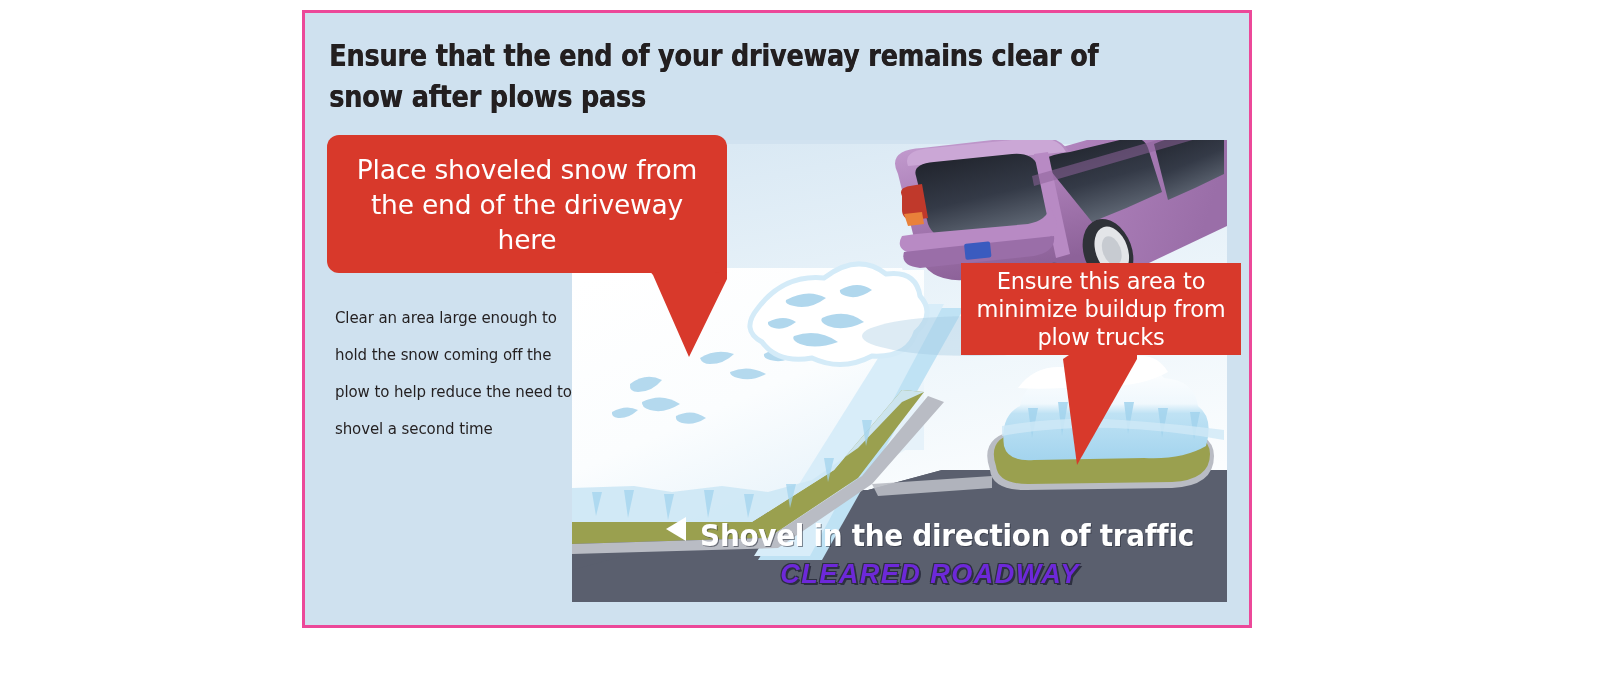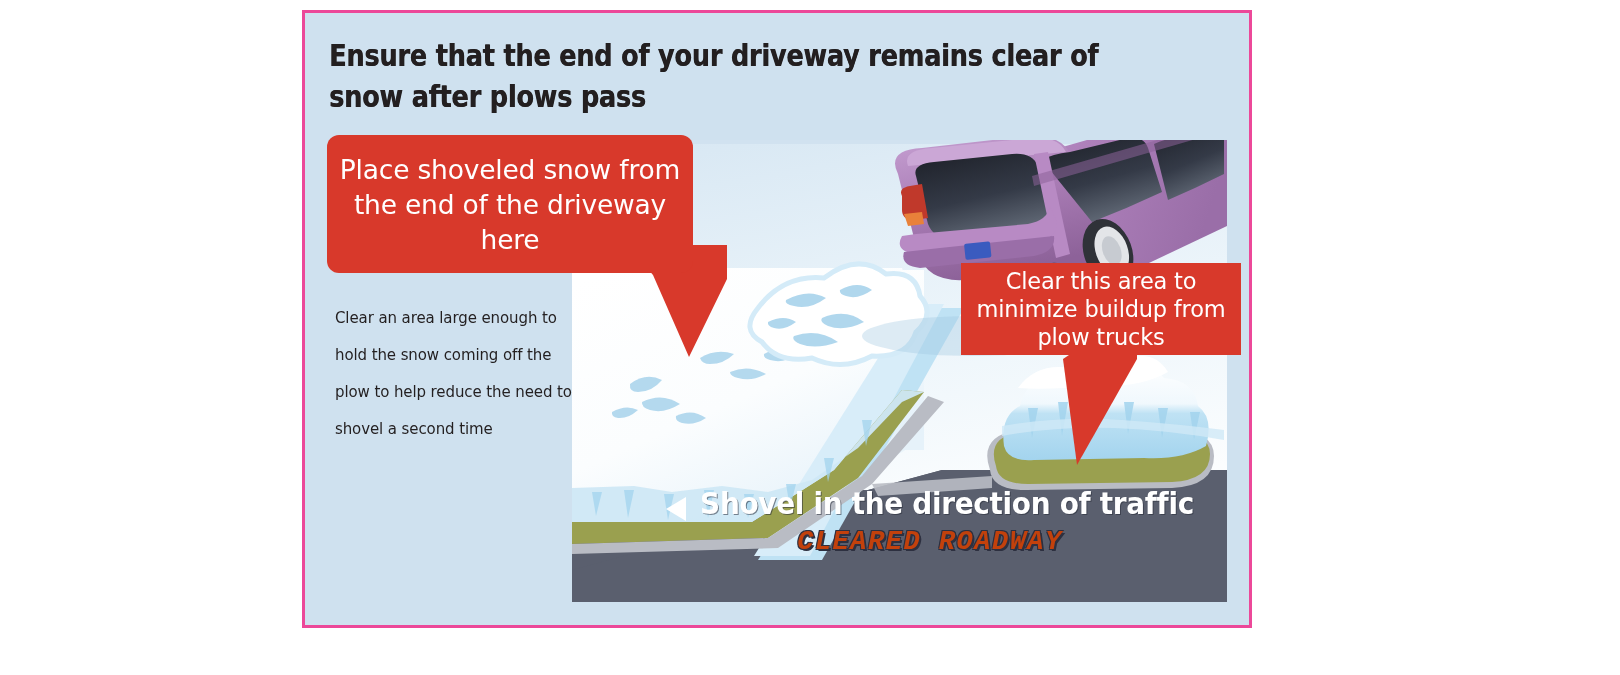--- a/index.html
+++ b/index.html
@@ -31,21 +31,21 @@
 
   
   #illo{
     position:absolute;left:267px;top:127px;width:655px;height:462px;
     overflow:hidden;background:#d4e5f2;
   }
   #illo svg{display:block;width:655px;height:462px;}
 
   
   #callout1{
-    position:absolute;left:22px;top:122px;width:366px;height:138px;z-index:7;
+    position:absolute;left:22px;top:122px;width:400px;height:138px;z-index:7;
   }
   #callout1 .bubble{
     position:absolute;inset:0;background:#d8392b;border-radius:12px;
     display:flex;align-items:center;justify-content:center;
   }
   #callout1 .txt{
     font-family:"DejaVu Sans","Liberation Sans",sans-serif;
     color:#ffffff;font-size:26.5px;line-height:35px;text-align:center;
     letter-spacing:-0.2px;padding:0 12px;
   }
@@ -67,31 +67,32 @@
   #callout2 .tail{position:absolute;left:80px;top:80px;width:110px;height:125px;overflow:visible;}
 
   
   #roadcap{
     position:absolute;left:325px;top:472px;width:600px;text-align:center;z-index:6;
     pointer-events:none;
   }
   #roadcap .line1{
     font-family:"DejaVu Sans Condensed","Liberation Sans Narrow","Liberation Sans",sans-serif;
     font-weight:bold;font-size:31px;color:#ffffff;letter-spacing:-0.3px;
-    white-space:nowrap;display:flex;align-items:flex-end;justify-content:center;gap:14px;
+    white-space:nowrap;display:flex;align-items:flex-start;justify-content:center;gap:14px;
     text-shadow:1px 1px 0 rgba(40,44,56,.55);
+    margin-top:32px;
   }
   #roadcap .arrow{
     width:0;height:0;border-top:12px solid transparent;border-bottom:12px solid transparent;
     border-right:20px solid #ffffff;display:inline-block;flex:0 0 auto;
   }
   #roadcap .line2{
     margin-top:6px;
-    font-family:Liberation Mono, monospace;
-    font-weight:bold;font-style:italic;font-size:27px;color:#c2410c;letter-spacing:1.5px;
+    font-family:Liberation Sans, sans-serif;
+    font-weight:bold;font-style:italic;font-size:27px;color:#6d28d9;letter-spacing:1.5px;
     white-space:nowrap;
     text-shadow:2px 2px 0 #2d3040, -1px -1px 0 #2d3040, 1px -1px 0 #2d3040, -1px 1px 0 #2d3040;
   }
 </style>
 </head>
 <body>
 
 <div id="root">
 
   <div id="card">
@@ -272,18 +273,18 @@
       <div class="bubble">
         <div class="txt">Place shoveled snow from the end of the driveway here</div>
       </div>
     </div>
 
     <div id="callout2">
       <svg class="tail" viewBox="0 0 110 125">
         <polygon points="46,0 96,0 96,16 36,122 22,16" fill="#d8392b"></polygon>
       </svg>
       <div class="bubble">
-        <div class="txt">Clear this area to minimize buildup from plow trucks</div>
+        <div class="txt">Ensure this area to minimize buildup from plow trucks</div>
       </div>
     </div>
 
   </div>
 </div>
 
 </body></html>

